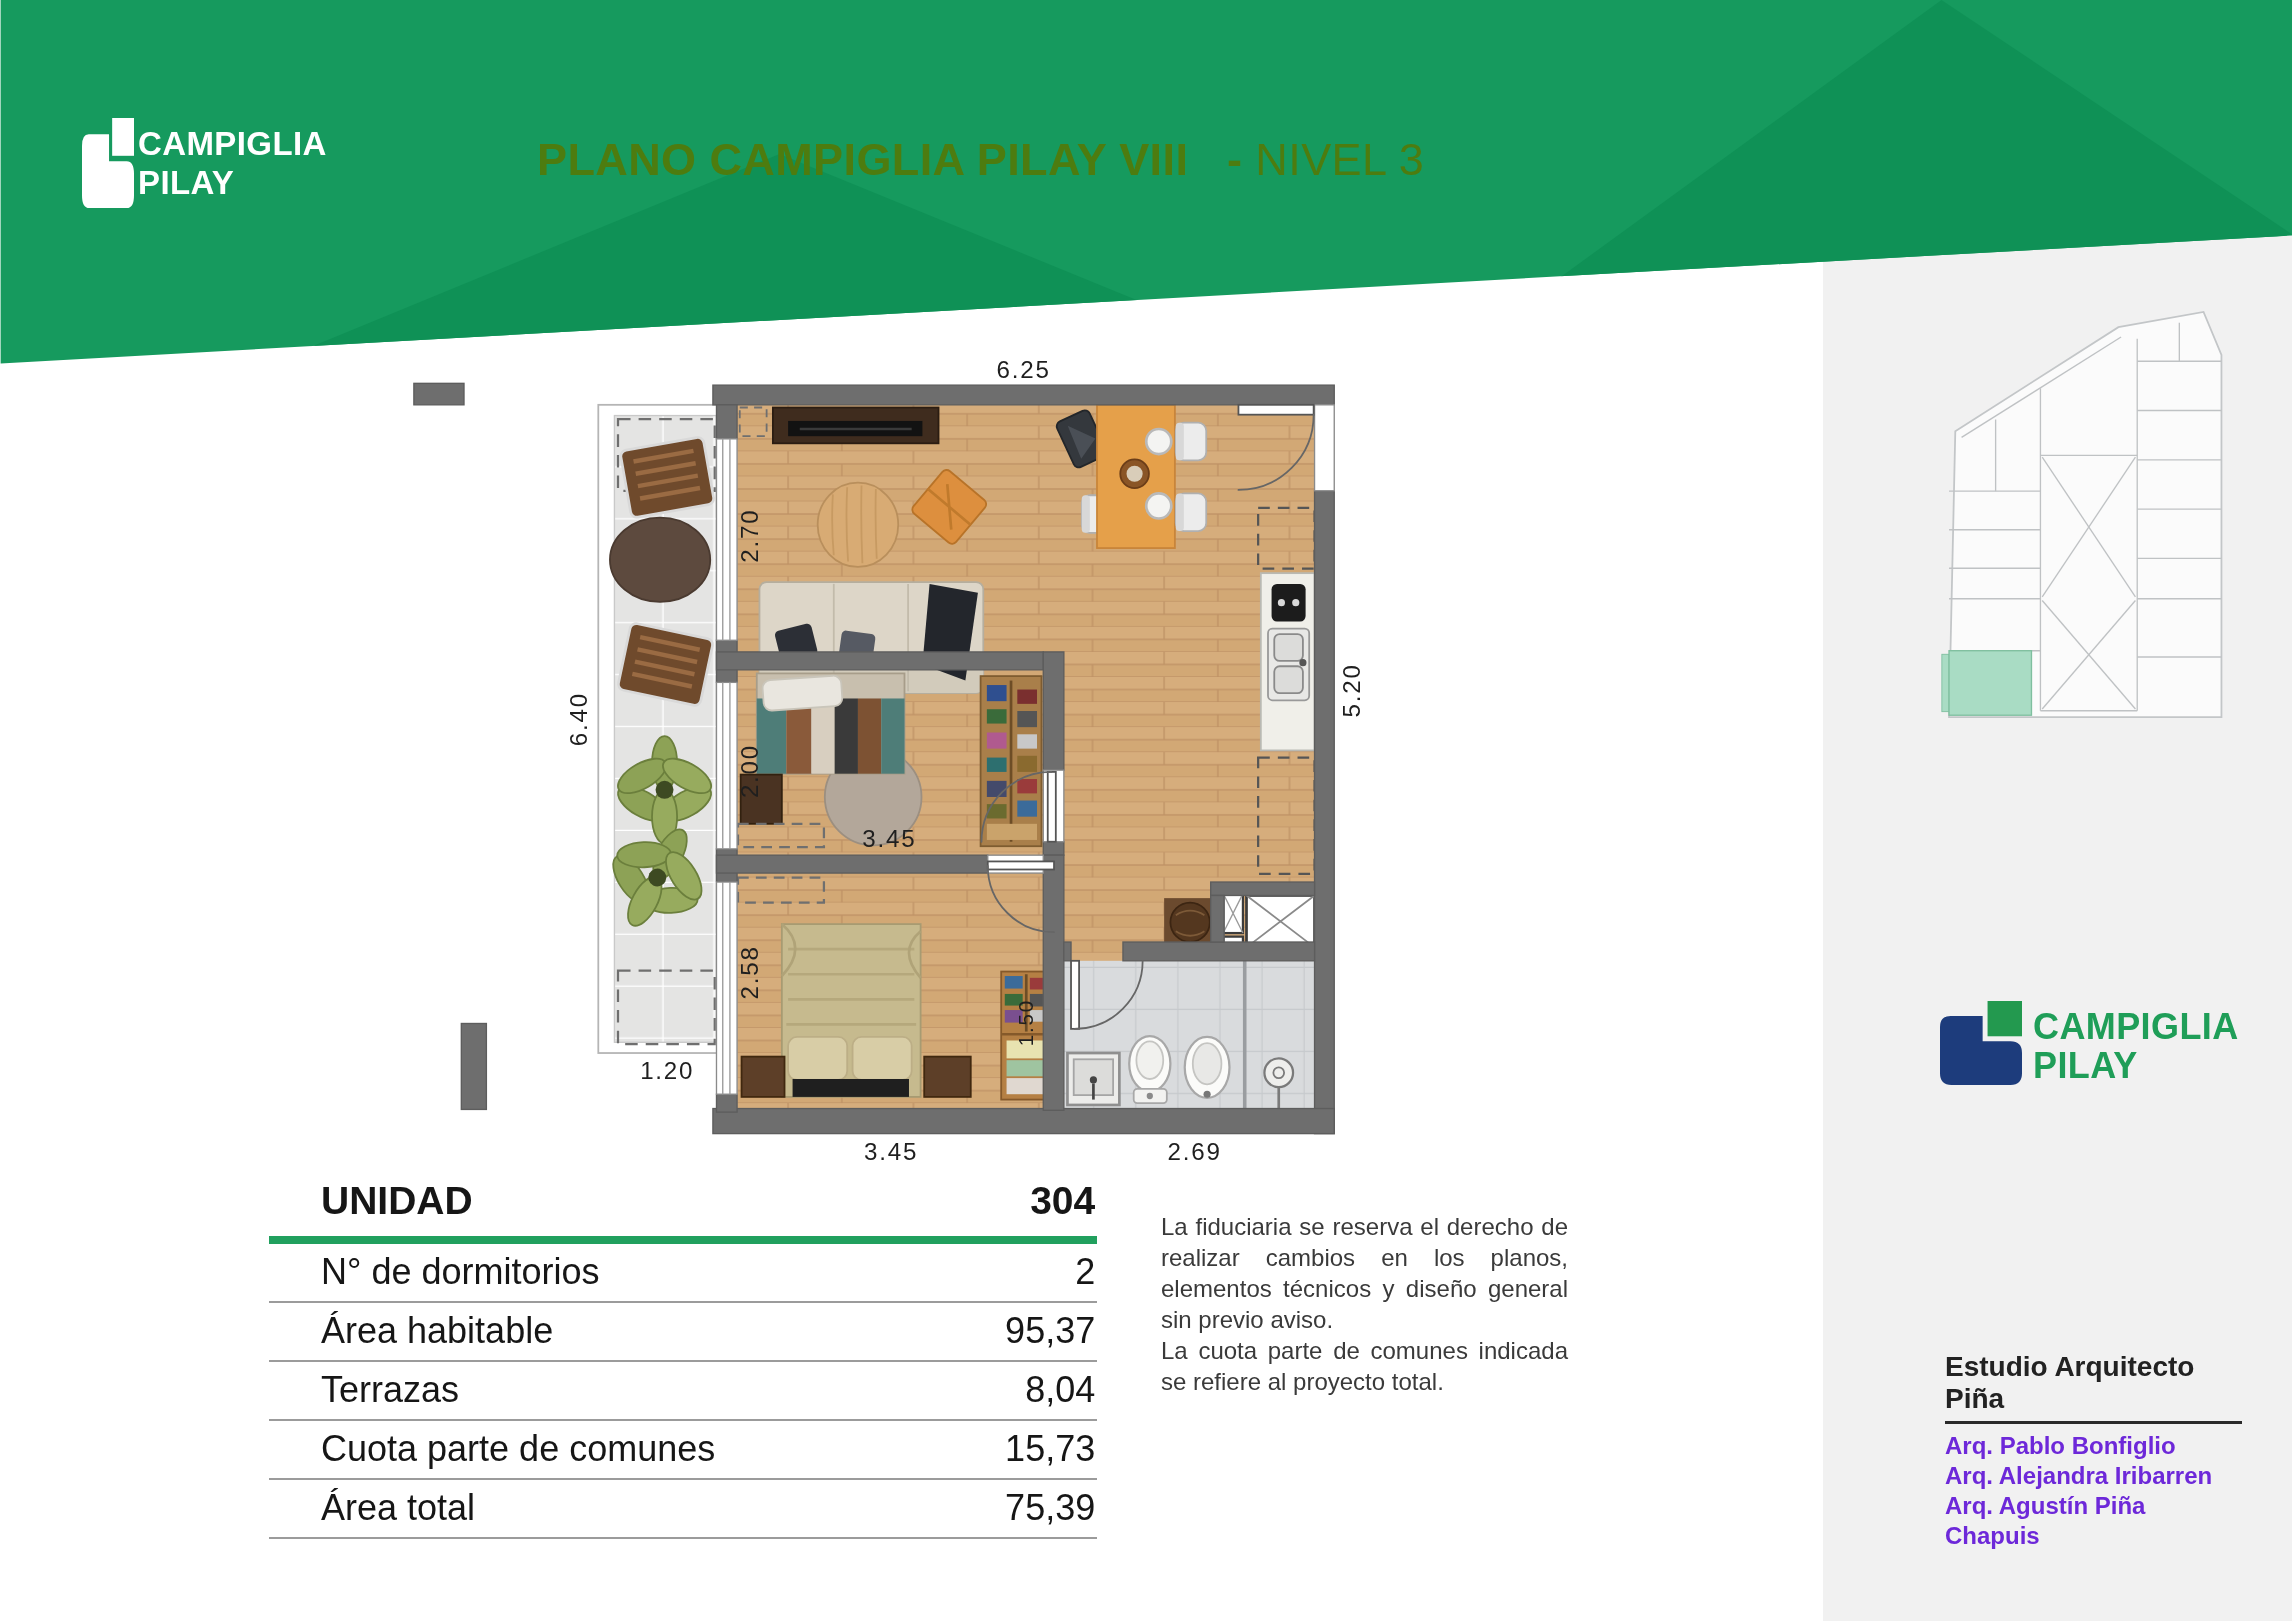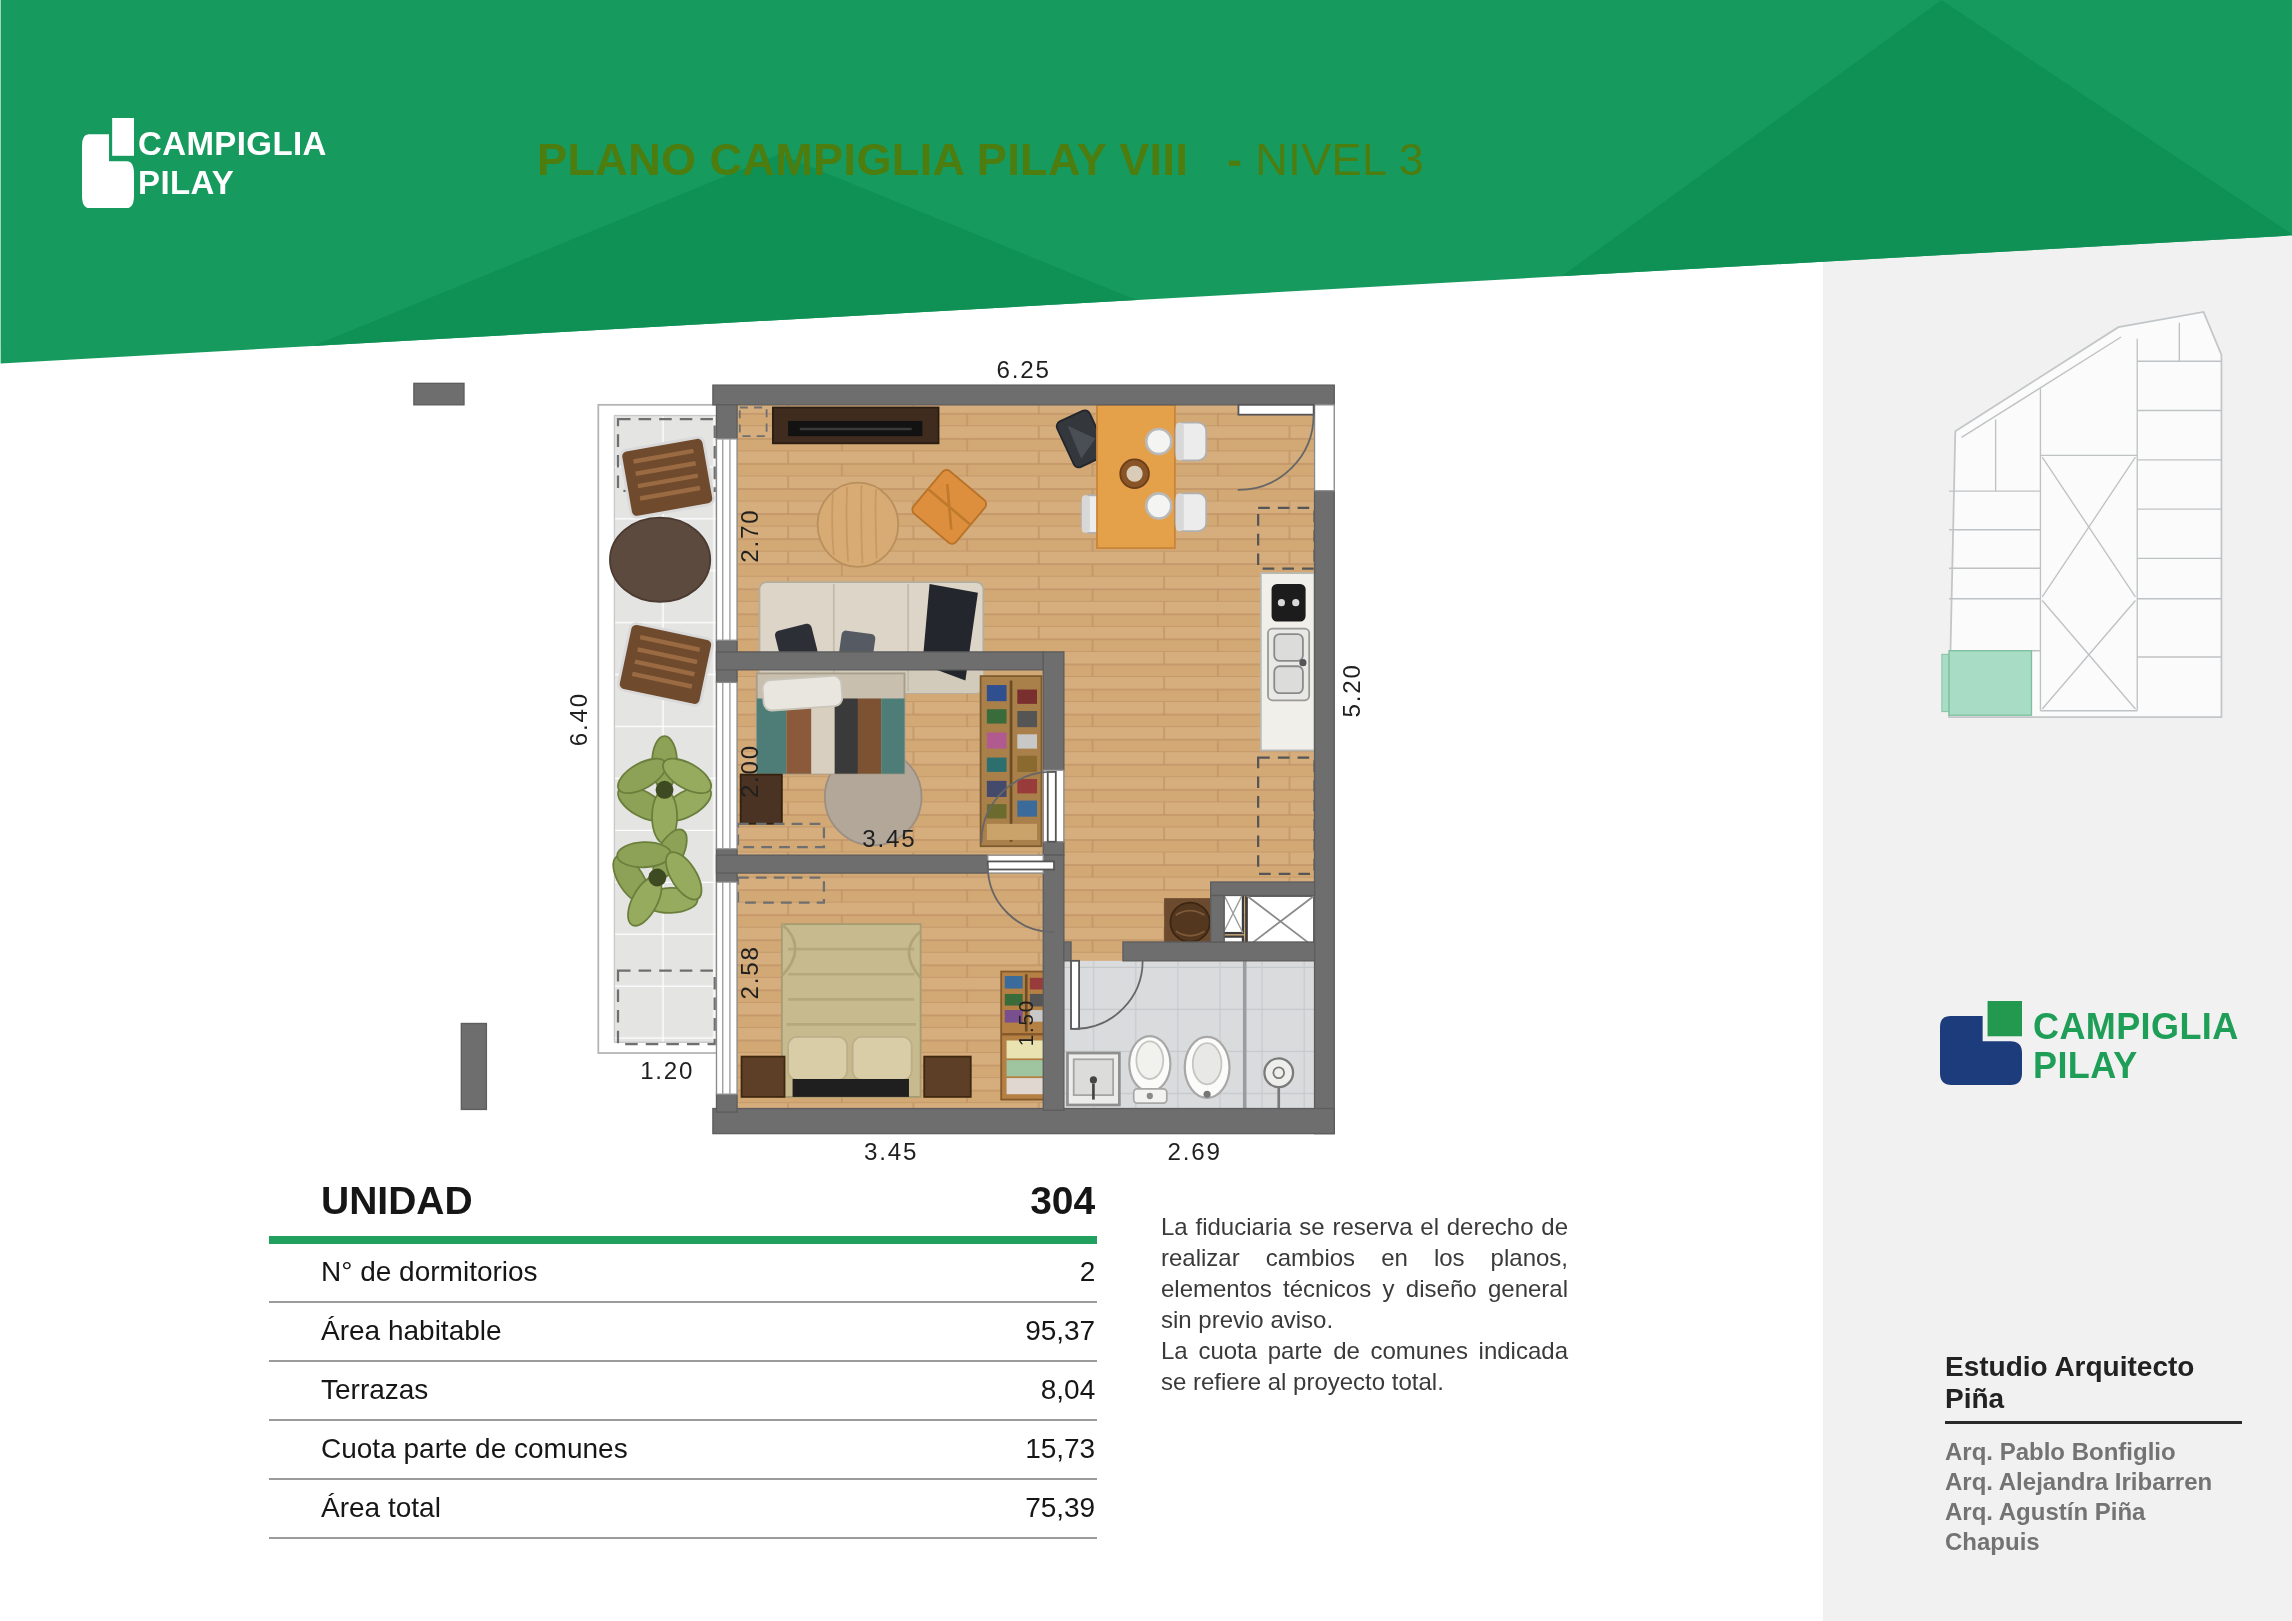--- a/index.html
+++ b/index.html
@@ -19,37 +19,37 @@
   .page-title .b{font-weight:bold;}
   .page-title .l{font-weight:normal;}
 
   
   .unit-table{left:269px;top:1179px;width:828px;color:#161616;}
   .ut-head{display:flex;justify-content:space-between;align-items:flex-end;
            padding:0 1.8px 12.5px 52px;border-bottom:8px solid #21a05e;
            font-size:39px;font-weight:bold;text-align:center;}
   .ut-row{display:flex;justify-content:space-between;align-items:center;
           height:57px;border-bottom:2.7px solid #9b9b9b;padding-left:52px;
-          font-size:28px;}
+          font-size:36px;}
   .ut-row .val{padding-right:1.8px;}
 
   
   .disclaimer{left:1161px;top:1211px;width:407px;font-size:24px;line-height:31px;
               color:#3a3a3a;text-align:justify;}
   .disclaimer p{margin:0;}
 
   
   .siteplan{left:1906px;top:303px;}
   .logo-side{left:1940px;top:1001px;}
   .logo-side-text{left:2033px;top:1007px;color:#1f9e58;font-weight:bold;
                   font-size:36px;line-height:39px;letter-spacing:0.4px;}
   .studio{left:1945px;top:1351px;width:297px;color:#222;}
   .studio-title{font-size:28px;font-weight:bold;padding-bottom:6px;
                 border-bottom:3.6px solid #2a2a2a;}
-  .studio-names{margin-top:13px;font-size:24px;font-weight:bold;line-height:30px;color:#737373;}
+  .studio-names{margin-top:7px;font-size:24px;font-weight:bold;line-height:30px;color:#6d28d9;}
 
   
   .dim{font-family:"Liberation Sans",sans-serif;font-size:27px;fill:#1f1f1f;letter-spacing:2px;}
   .dim-s{font-size:23px;}
 </style>
 </head>
 <body>
 
 <div class="page">
 

